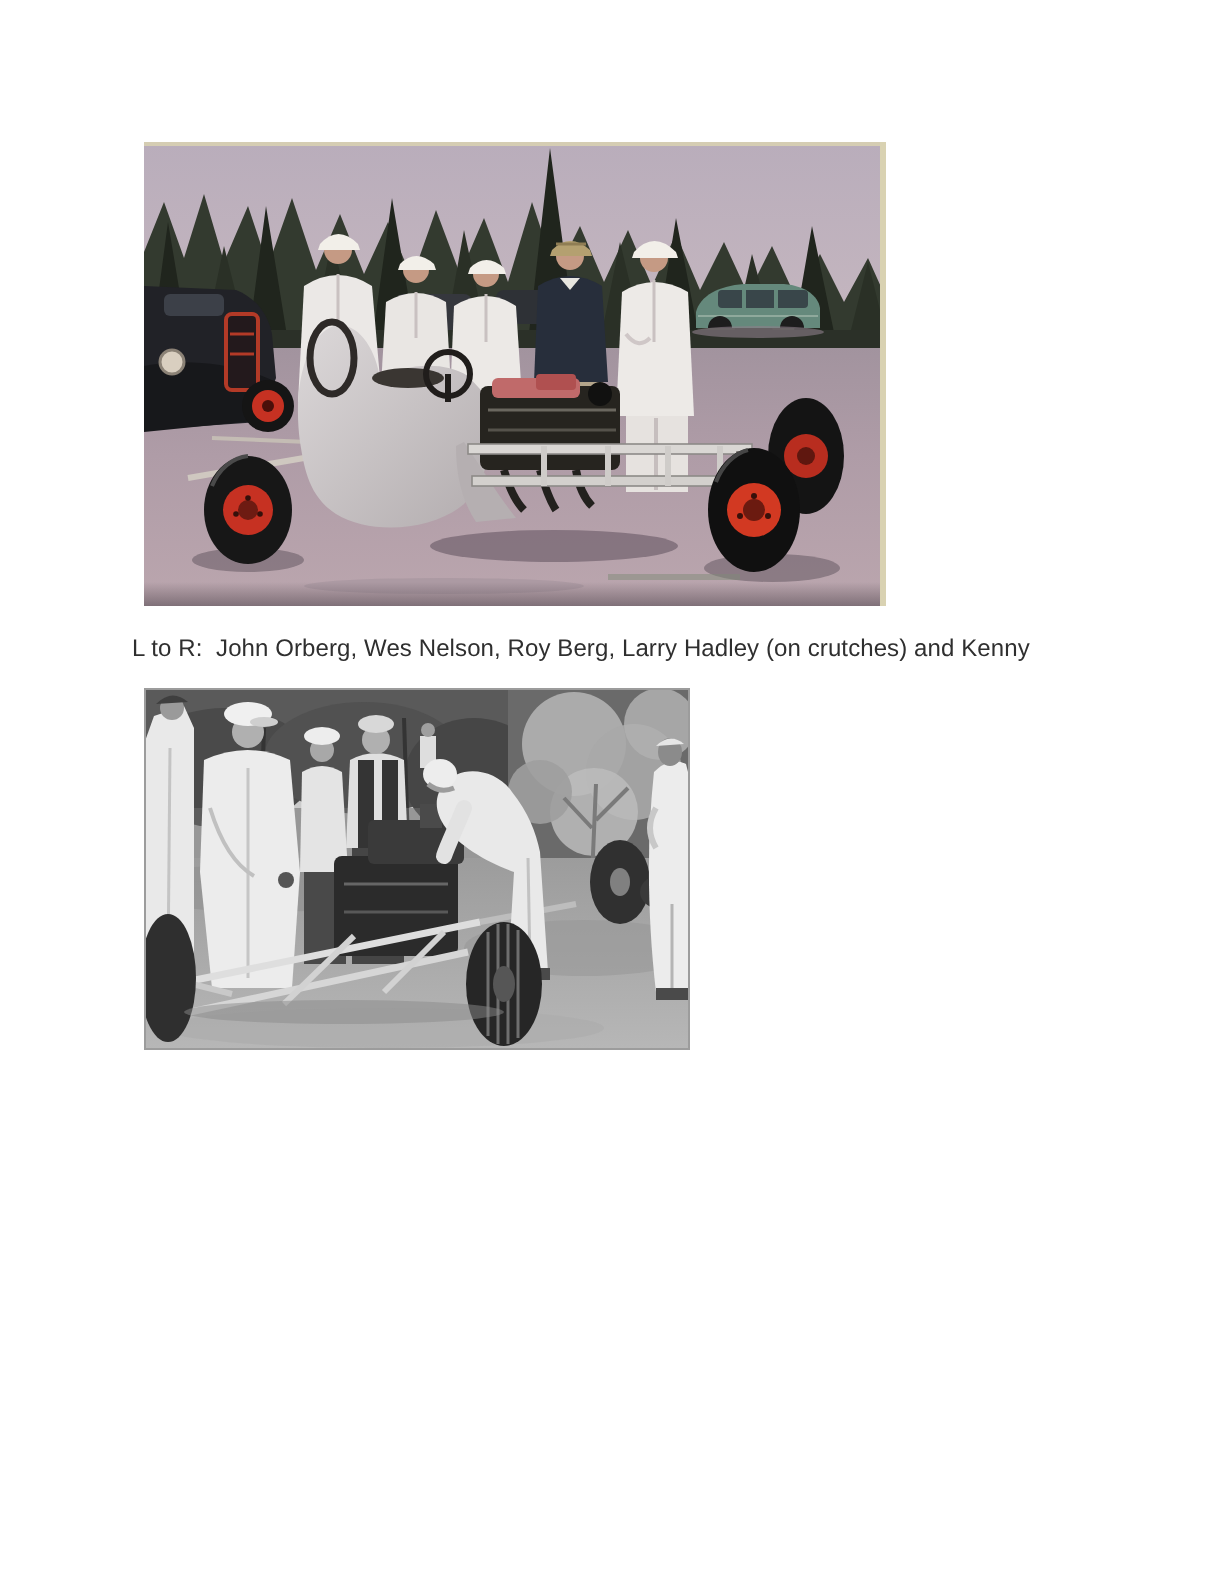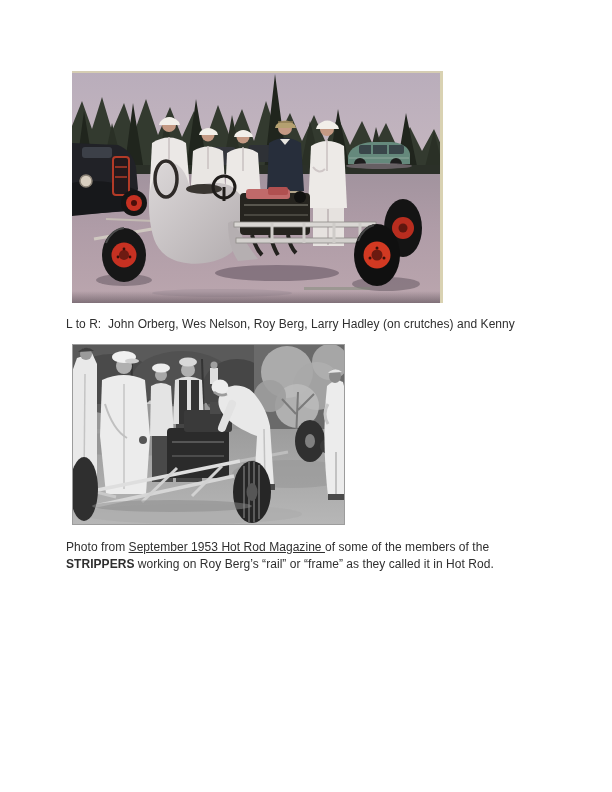--- a/index.html
+++ b/index.html
@@ -311,15 +311,14 @@
         <ellipse cx="263" cy="32" rx="6" ry="7" fill="#8b8b8b"></ellipse>
         <path d="M256,29 Q263,22 270,28 Z" fill="#e6e6e6"></path>
         <rect x="256" y="150" width="17" height="6" fill="#4a4a4a"></rect>
       </g>
 
       <ellipse cx="100" cy="162" rx="80" ry="6" fill="#8a8a8a" opacity="0.5"></ellipse>
       <rect x="0.5" y="0.5" width="272" height="180" fill="none" stroke="#9c9c9c" stroke-width="1"></rect>
     </svg>
   </figure>
 
-  <p class="caption caption2"><span>Photo from </span><span class="u">September 1953 Hot Rod Magazine </span><span>of some of the members of the</span><br><span class="b">STRIPPERS</span><span> working on Roy Berg’s “rail” or “frame” as they called it in Hot Rod.</span></p>
 
 </main>
 
 </body></html>

